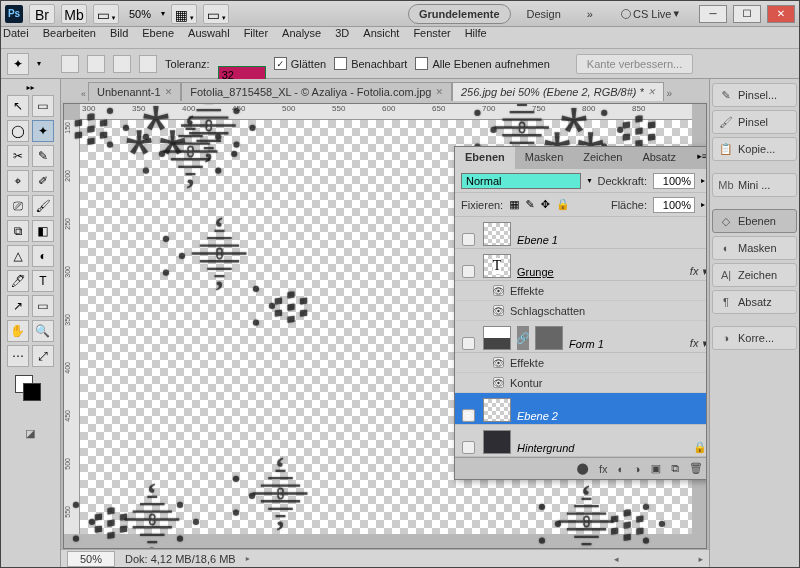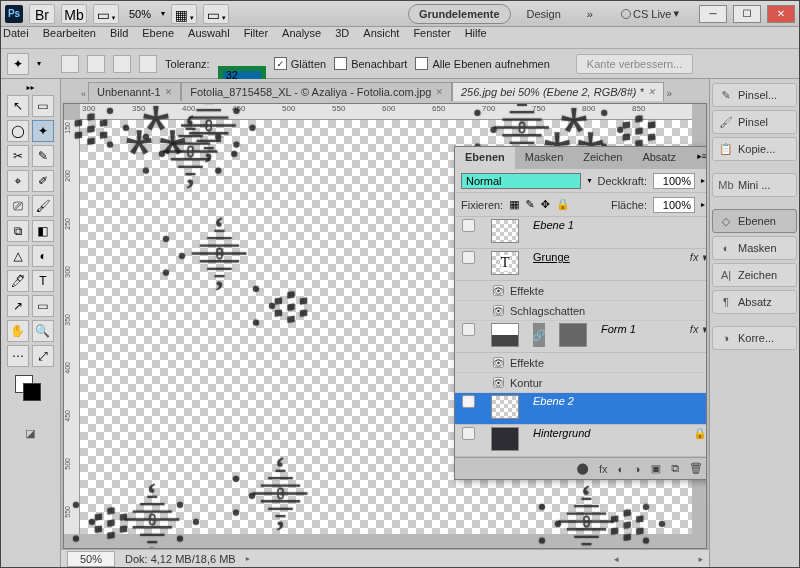--- a/index.html
+++ b/index.html
@@ -18,21 +18,21 @@
   .winbtn { width:28px; height:18px; border:1px solid #888; background:#e8e8e8; display:flex; align-items:center; justify-content:center; font-size:10px; }
   .winbtn.close { background:#d9564c; color:#fff; }
 
   
   .menubar { height:22px; display:flex; align-items:flex-start; gap:14px; padding:0 2px; background:#d2d2d2; border-bottom:1px solid #aaa; }
   .menubar span { cursor:default; color:#222; }
 
   
   .optbar { height:30px; background:#d0d0d0; border-bottom:1px solid #9a9a9a; display:flex; align-items:center; padding:0 6px; gap:8px; }
   .toolbtn { width:18px; height:18px; border:1px solid #aaa; background:#e8e8e8; }
-  .field { width:48px; height:18px; background:#0369a1; border:5px solid #15803d; padding:1px 3px;margin-top:22px; }
+  .field { width:48px; height:18px; background:#be185d; border:1px solid #15803d; padding:1px 3px;margin-top:22px; }
   .check { width:13px; height:13px; border:1px solid #666; background:#fff; display:inline-flex; align-items:center; justify-content:center; font-size:9px; }
   .optlbl { color:#222; display:flex; align-items:center; gap:4px; }
   .btnflat { border:1px solid #b0b0b0; background:#e2e2e2; padding:3px 10px; color:#888; border-radius:2px; }
 
   
   .mainrow { flex:1; display:flex; min-height:0; background:linear-gradient(#c4c4c4,#b4b4b4); }
   .toolbox { width:60px; background:#d0d0d0; border-right:1px solid #9a9a9a; padding:4px; }
   .tgrid { display:grid; grid-template-columns:repeat(2,22px); gap:3px; justify-content:center; }
   .tool { width:22px; height:22px; border:1px solid #aaa; background:#e4e4e4; display:flex; align-items:center; justify-content:center; font-size:12px; cursor:pointer; }
   .tool.active { background:#bcd; border-color:#6b8fb5; }
@@ -60,21 +60,21 @@
   
   .panel { position:absolute; top:42px; right:-6px; width:258px; background:#d2d2d2; border:1px solid #7a7a7a; box-shadow:2px 2px 6px rgba(0,0,0,.3); font-size:11px; }
   .panel-tabs { height:22px; background:#b4b4b4; display:flex; }
   .ptab { padding:4px 10px; color:#333; }
   .ptab.active { background:#d2d2d2; font-weight:bold; }
   .panel-row { height:24px; display:flex; align-items:center; padding:0 6px; gap:6px; border-bottom:1px solid #bdbdbd; }
   .panel-row .combo { flex:1; background:#5eead4; border:1px solid #737373; height:16px; padding:1px 4px; }
   .pct { width:42px; background:#fff; border:1px solid #999; height:16px; padding:1px 3px; text-align:right; }
   .plbl { color:#333; }
   .layers { max-height:290px; overflow:auto; background:#d2d2d2; }
-  .layer { display:flex; align-items:flex-start; min-height:32px; border-bottom:1px solid #bdbdbd; gap:14px; padding:2px 4px; }
+  .layer { display:flex; align-items:flex-end; min-height:32px; border-bottom:1px solid #bdbdbd; gap:6px; padding:2px 4px; }
   .layer.sel { background:#2f7bd9; color:#fff; }
   .eyecol { width:18px; display:flex; justify-content:center; }
   .eye { width:13px; height:13px; border:1px solid #999; background:#efefef; border-radius:2px; display:flex; align-items:center; justify-content:center; font-size:9px;}
   .thumb { width:28px; height:24px; border:1px solid #888; background:#fff; background-image:linear-gradient(45deg,#ccc 25%,transparent 25%,transparent 75%,#ccc 75%),linear-gradient(45deg,#ccc 25%,#fff 25%,#fff 75%,#ccc 75%);
     background-size:8px 8px; background-position:0 0,4px 4px; display:flex; align-items:center; justify-content:center; }
   .thumb.dark{background:#2d2d33;}
   .thumb.half{background:linear-gradient(#fff 50%,#444 50%);}
   .lname { flex:1; font-style:italic; }
   .lname.n { font-style:normal; text-decoration:underline; }
   .sublayer { display:flex; align-items:center; height:20px; gap:6px; padding-left:38px; font-size:10px; color:#333; border-bottom:1px solid #c8c8c8;}

